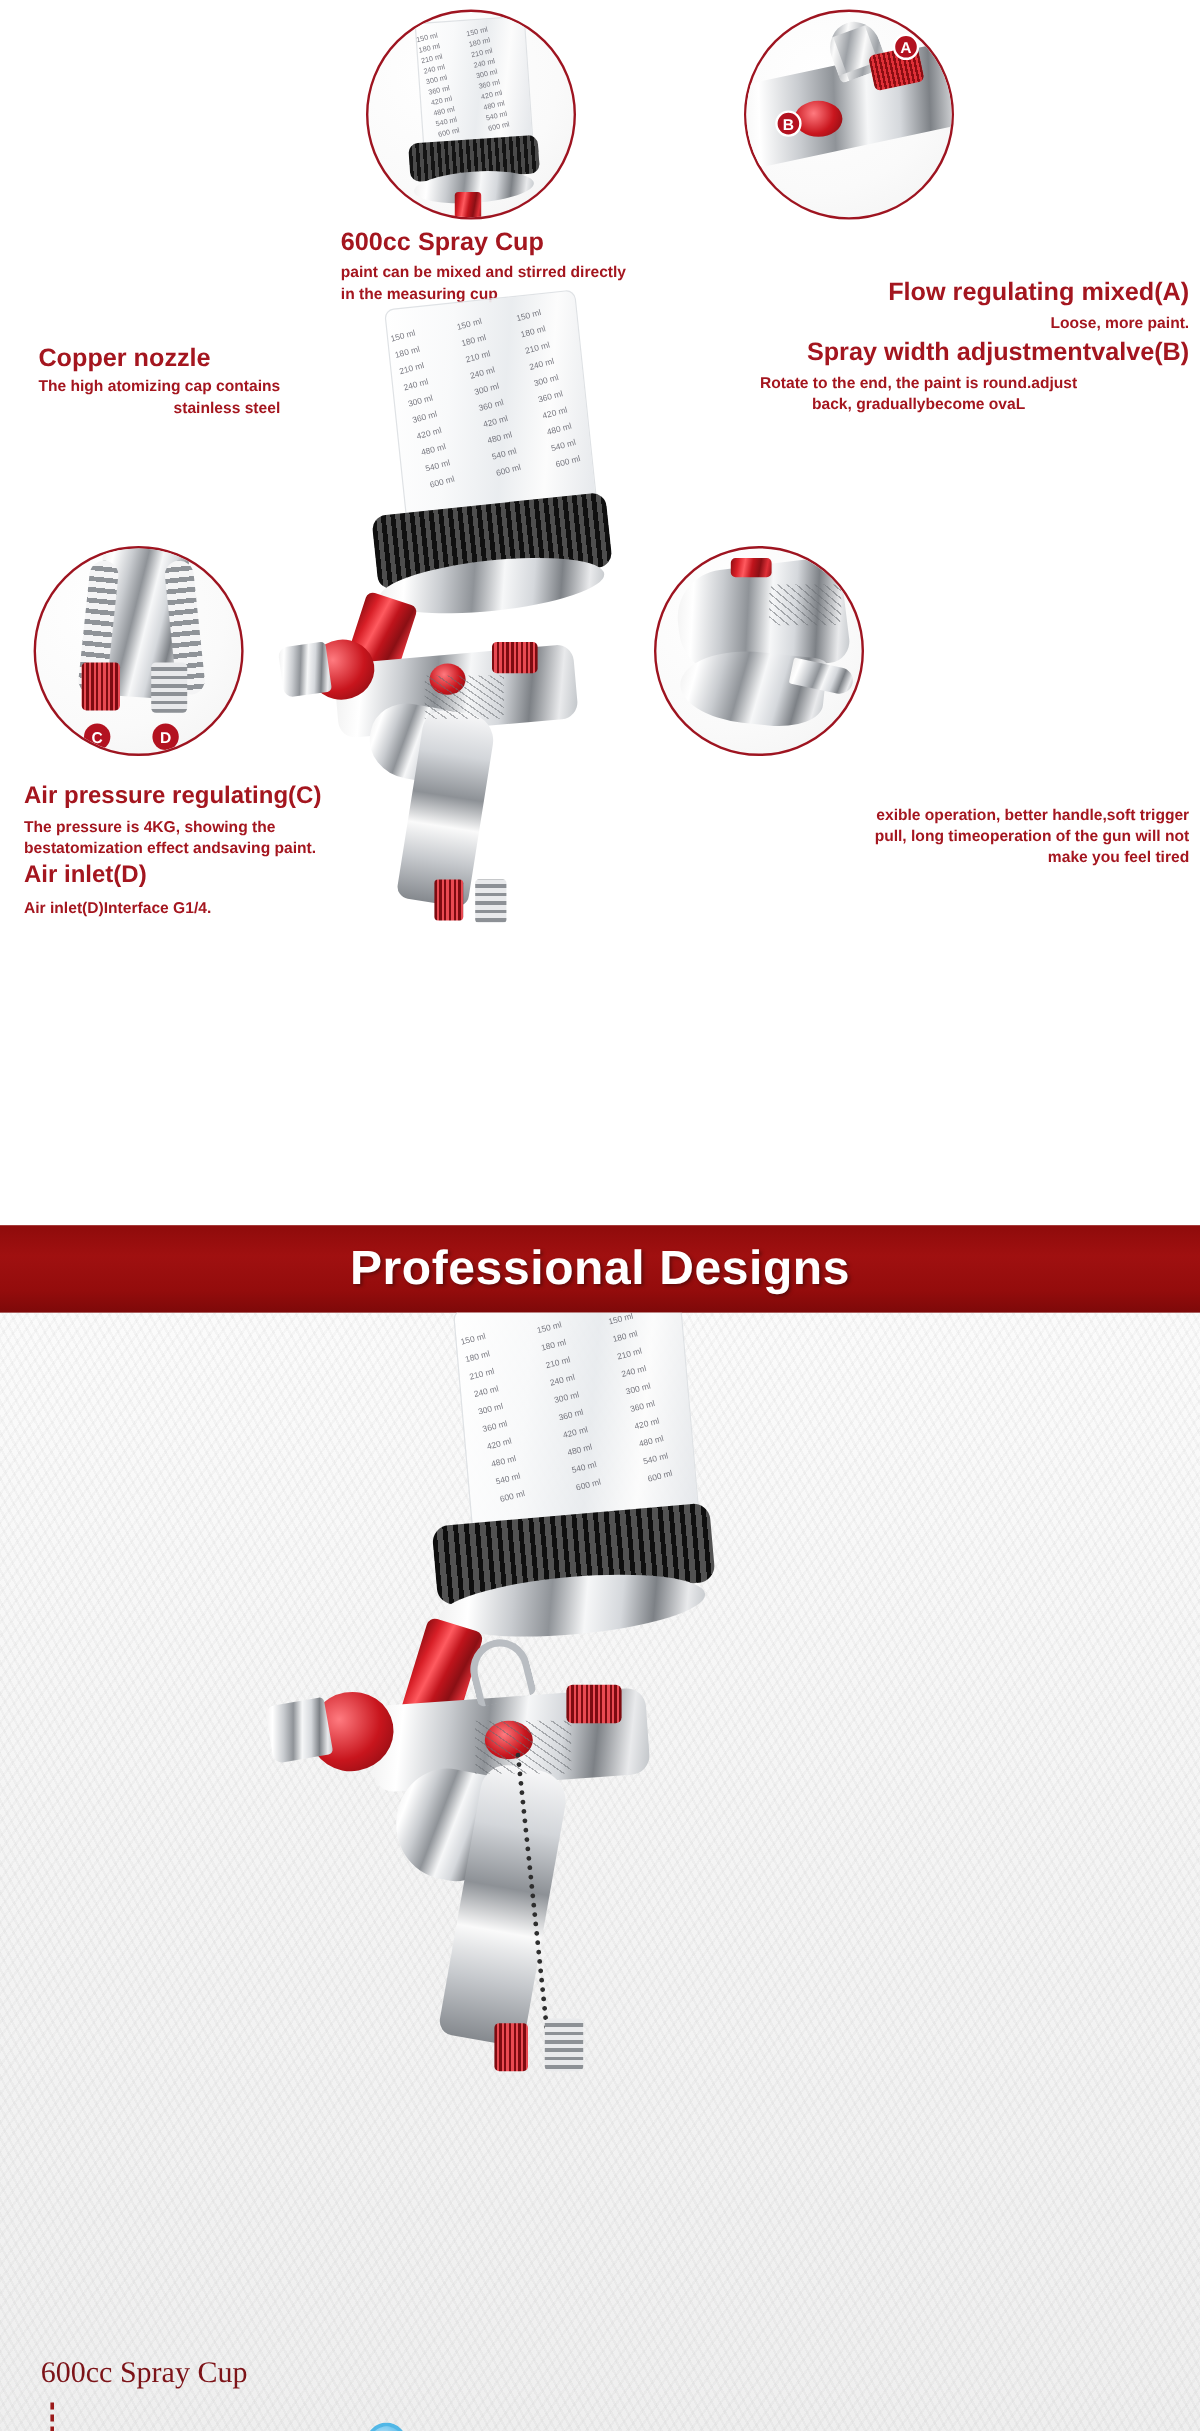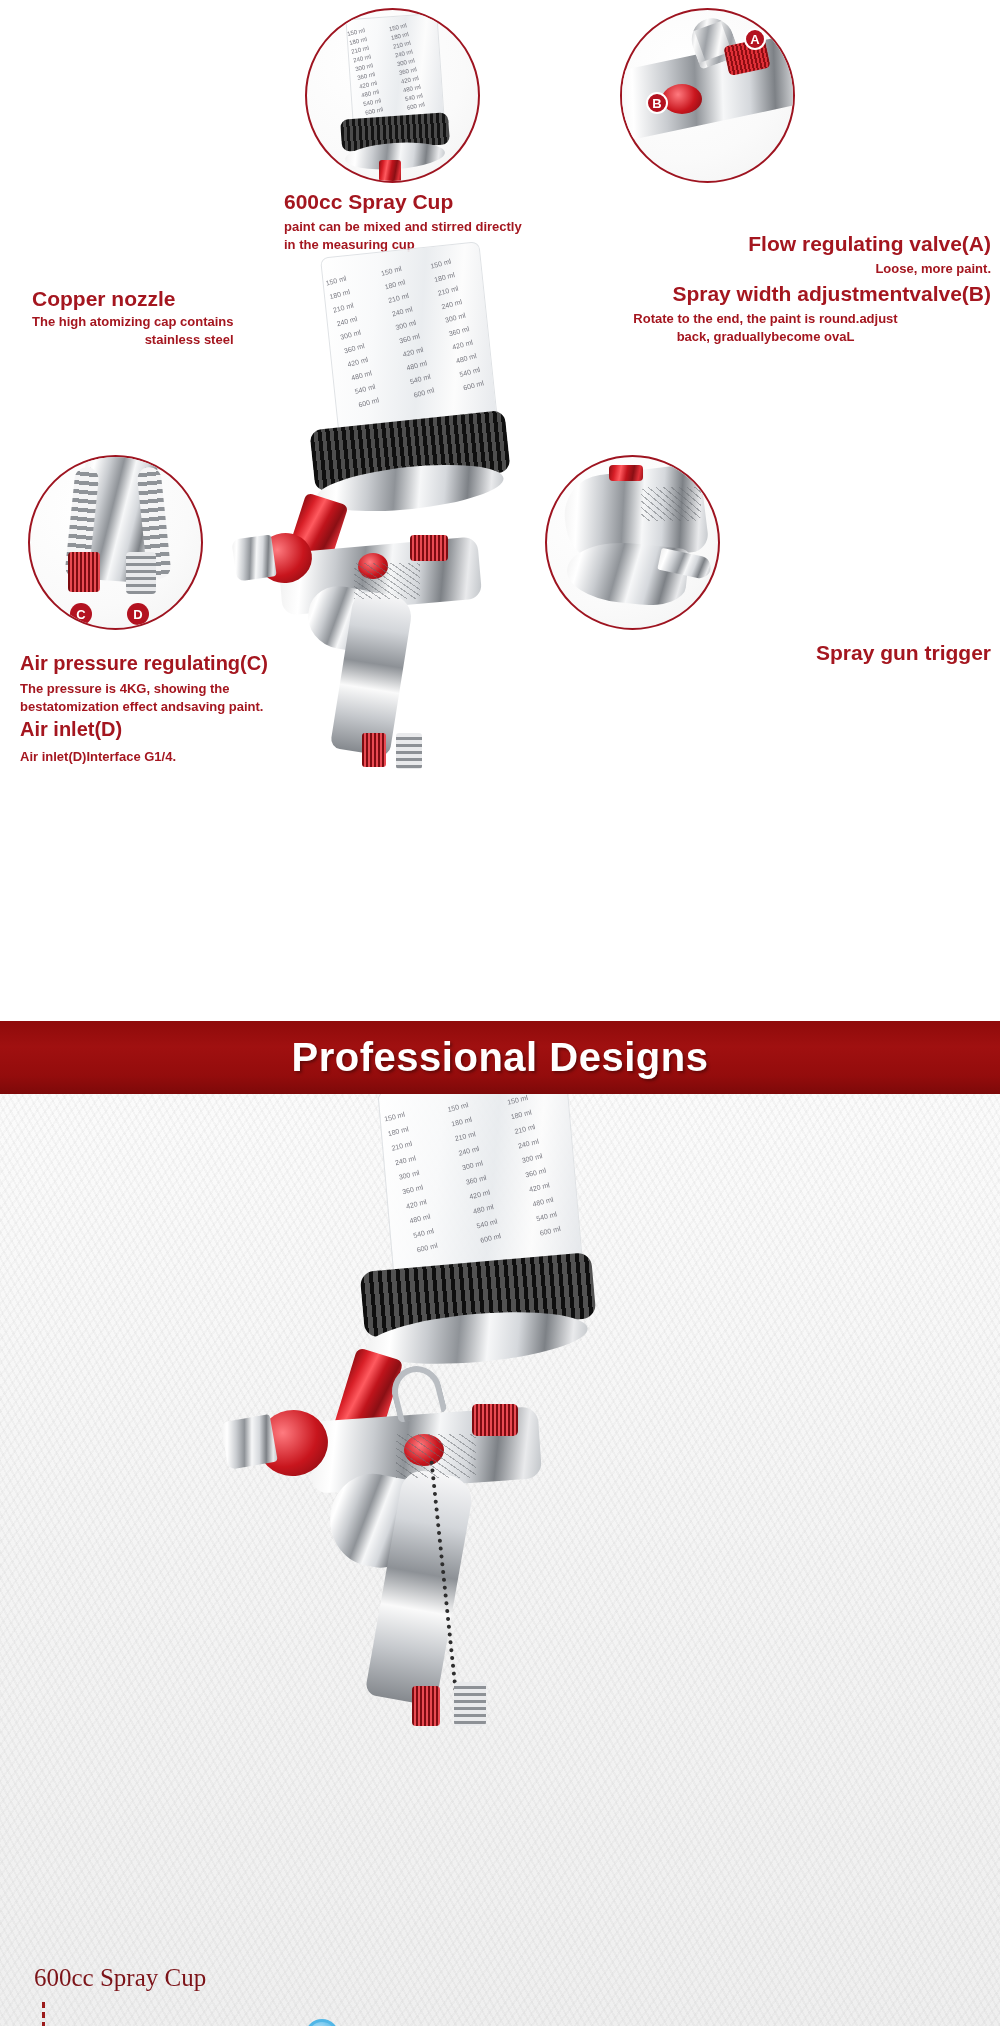--- a/index.html
+++ b/index.html
@@ -124,21 +124,21 @@
     <div class="redpart" style="position:absolute;left:40px;top:74px;width:40px;height:30px;border-radius:50%;
                 background:radial-gradient(circle at 40% 35%,#ff7a7f,#c9161e 55%,#7d0b10);"></div>
     <div style="position:absolute;left:122px;top:18px;width:22px;height:22px;border-radius:50%;background:#b31220;
                 color:#fff;font-size:13px;font-weight:bold;display:flex;align-items:center;justify-content:center;
                 border:2px solid #fff;">A</div>
     <div style="position:absolute;left:24px;top:82px;width:22px;height:22px;border-radius:50%;background:#b31220;
                 color:#fff;font-size:13px;font-weight:bold;display:flex;align-items:center;justify-content:center;
                 border:2px solid #fff;">B</div>
   </div>
 
-  <div class="txt-head" style="position:absolute;left:556px;top:232px;font-size:21px;text-align:right;width:435px;">Flow regulating valve(A)</div>
+  <div class="txt-head" style="position:absolute;left:556px;top:232px;font-size:21px;text-align:right;width:435px;">Flow regulating mixed(A)</div>
   <div class="txt-sub" style="position:absolute;left:556px;top:260px;font-size:13px;text-align:right;width:435px;">Loose, more paint.</div>
 
   <div class="txt-head" style="position:absolute;left:540px;top:282px;font-size:21px;text-align:right;width:451px;">Spray width adjustmentvalve(B)</div>
   <div class="txt-sub" style="position:absolute;left:540px;top:310px;font-size:13px;text-align:center;width:451px;white-space:pre-line;">Rotate to the end, the paint is round.adjust
 back, graduallybecome ovaL</div>
 
   <div class="callout-circle" style="left:28px; top:455px; width:175px; height:175px;">
     <div class="chrome" style="position:absolute;left:52px;top:-6px;width:72px;height:130px;border-radius:16px 16px 8px 8px;transform:rotate(4deg);"></div>
     <div class="chrome-v" style="position:absolute;left:40px;top:10px;width:24px;height:112px;border-radius:12px;transform:rotate(6deg);
                 background:repeating-linear-gradient(180deg,#f4f4f5 0 5px,#8f9398 5px 9px);"></div>
@@ -163,21 +163,23 @@
   <div class="callout-circle" style="left:545px; top:455px; width:175px; height:175px;">
     <div class="chrome" style="position:absolute;left:18px;top:14px;width:140px;height:88px;border-radius:40px 14px 18px 40px;transform:rotate(-7deg);"></div>
     <div class="chrome" style="position:absolute;left:20px;top:86px;width:120px;height:60px;
                 border-radius:60% 10% 40% 50%;transform:rotate(6deg);"></div>
     <div class="chrome" style="position:absolute;left:112px;top:96px;width:52px;height:22px;border-radius:3px 16px 16px 3px;transform:rotate(12deg);"></div>
     <div style="position:absolute;left:94px;top:30px;width:60px;height:34px;opacity:.55;
                 background:repeating-linear-gradient(40deg,#6d7176 0 1px,transparent 1px 5px);border-radius:6px;"></div>
     <div class="redpart" style="position:absolute;left:62px;top:8px;width:34px;height:16px;border-radius:4px;"></div>
   </div>
 
-  <div class="txt-head" style="position:absolute;left:540px;top:641px;font-size:21px;text-align:right;width:451px;">Spray gun trigger</div>
+  <div class="txt-sub" style="position:absolute;left:480px;top:670px;font-size:13px;text-align:right;width:511px;white-space:pre-line;">exible operation, better handle,soft trigger
+pull, long timeoperation of the gun will not
+make you feel tired</div>
 
   <div style="position:absolute;left:250px;top:245px;width:350px;height:530px;">
 
     <div class="cup-body" style="position:absolute;left:80px;top:4px;width:160px;height:200px;border-radius:8px;transform:rotate(-6deg);">
       <div class="tickcol" style="left:12px;top:16px;font-size:7px;line-height:14px;">150 ml<br>180 ml<br>210 ml<br>240 ml<br>300 ml<br>360 ml<br>420 ml<br>480 ml<br>540 ml<br>600 ml</div>
       <div class="tickcol" style="left:68px;top:12px;font-size:7px;line-height:14px;">150 ml<br>180 ml<br>210 ml<br>240 ml<br>300 ml<br>360 ml<br>420 ml<br>480 ml<br>540 ml<br>600 ml</div>
       <div class="tickcol" style="left:118px;top:10px;font-size:7px;line-height:14px;">150 ml<br>180 ml<br>210 ml<br>240 ml<br>300 ml<br>360 ml<br>420 ml<br>480 ml<br>540 ml<br>600 ml</div>
     </div>
     <div style="position:absolute;left:62px;top:175px;width:196px;height:62px;border-radius:12px;transform:rotate(-6deg);
                 background:repeating-linear-gradient(90deg,#0f0f0f 0 4px,#4e4e4e 4px 8px);"></div>

